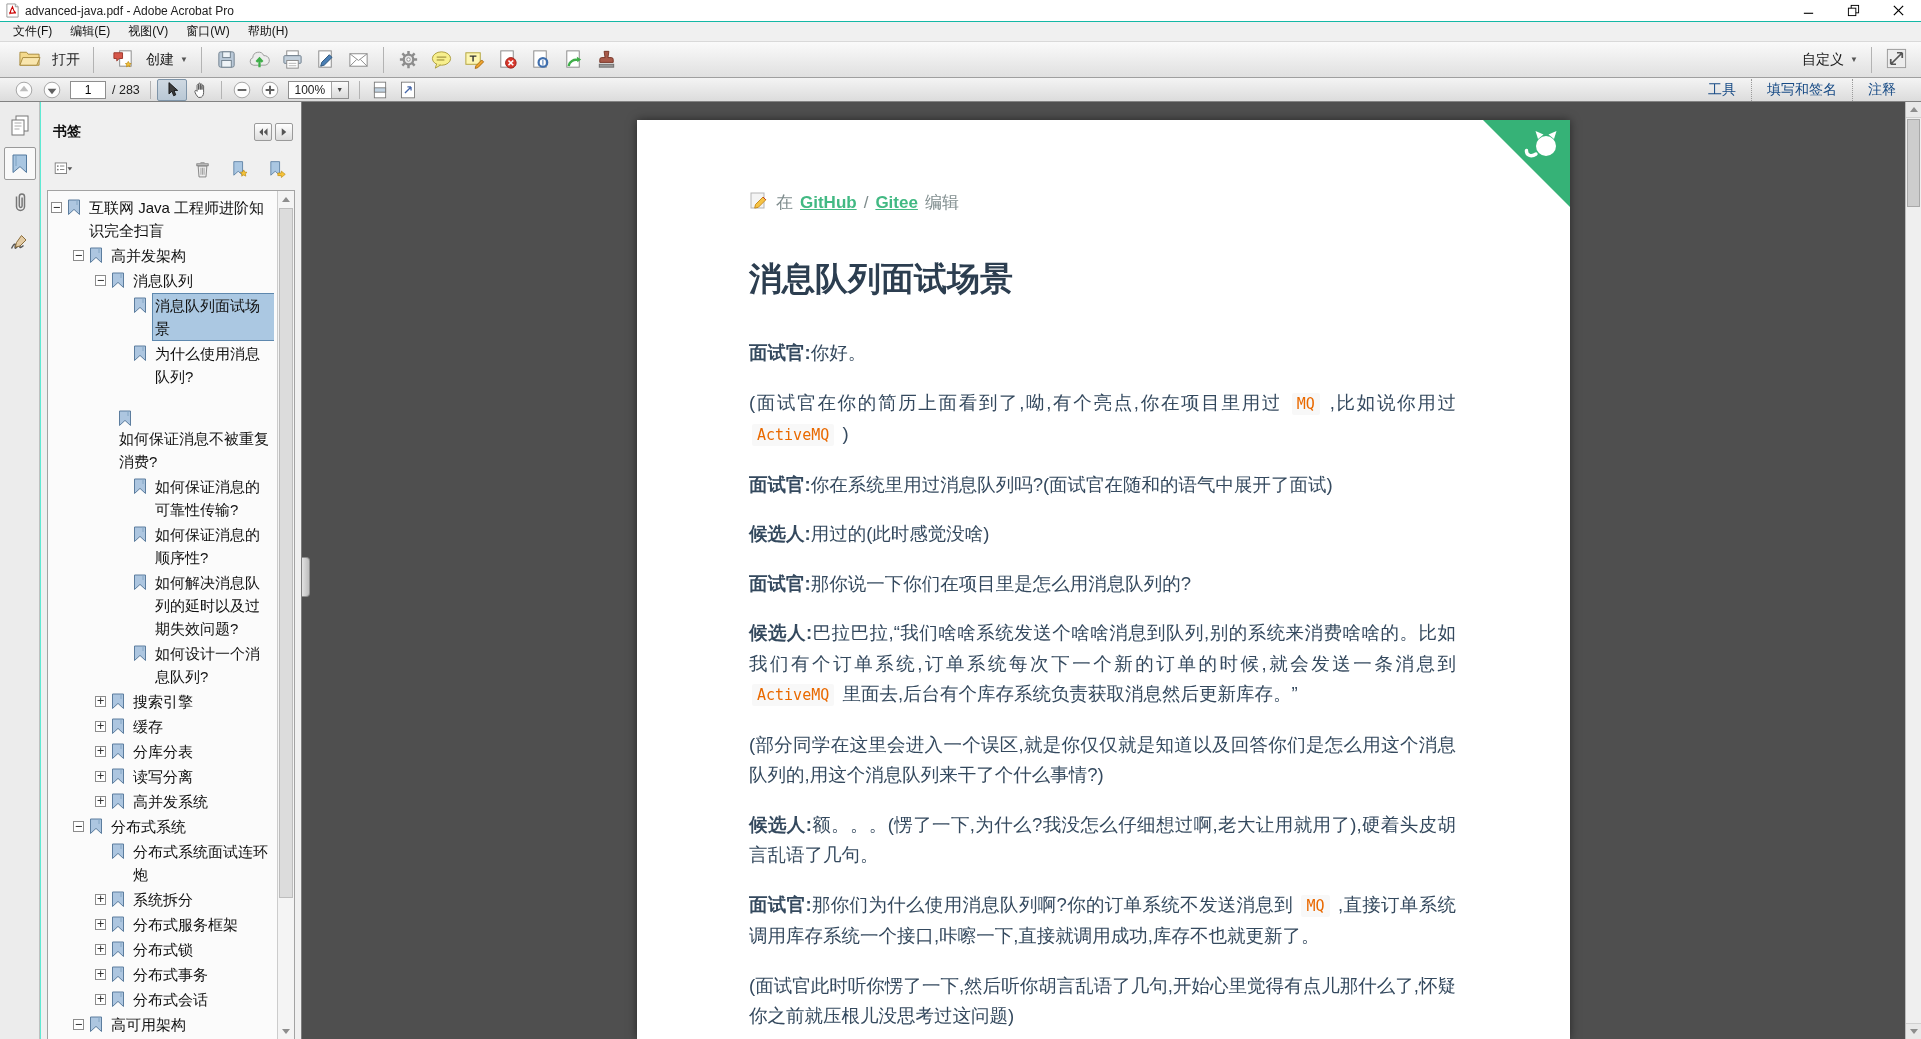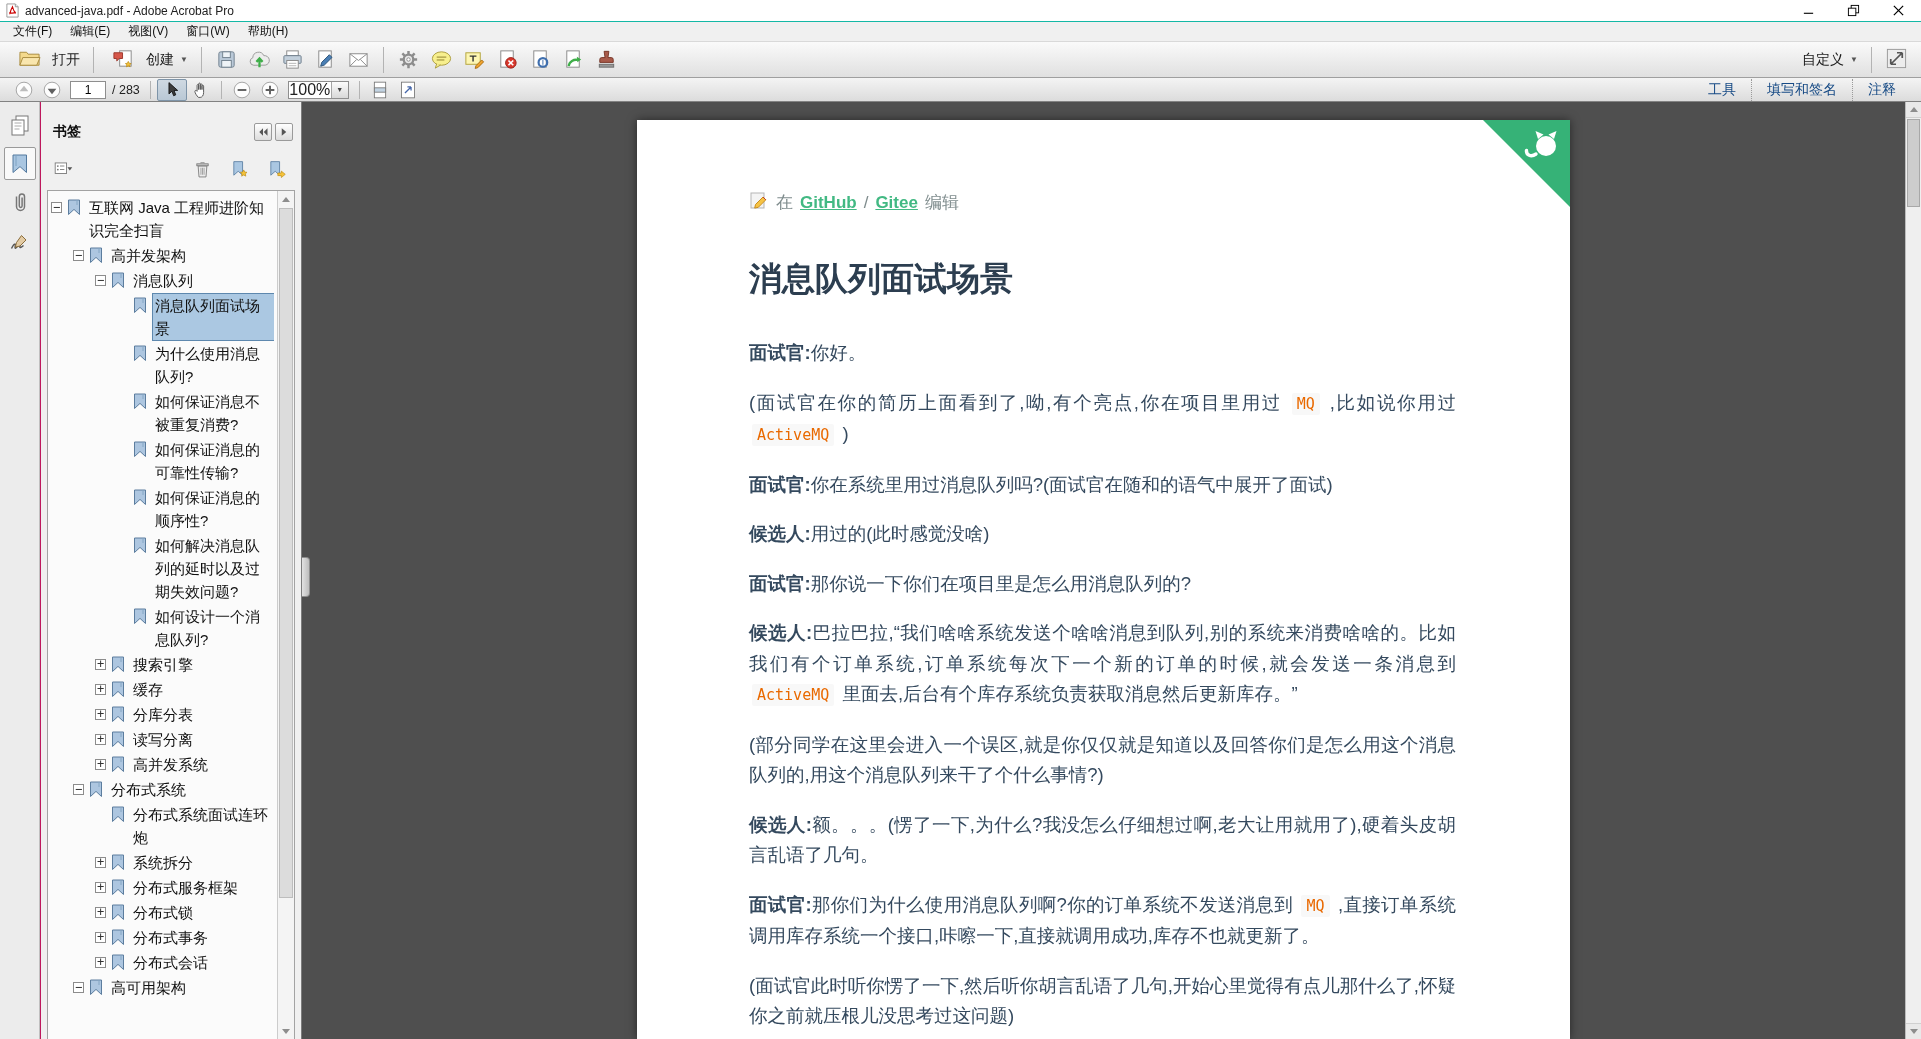--- a/index.html
+++ b/index.html
@@ -30,28 +30,28 @@
 
   
   .toolbar2{position:absolute;top:78px;left:0;right:0;height:24px;background:linear-gradient(#f4f4f4,#dcdcdc);border-bottom:1px solid #828282;display:flex;align-items:center;padding:0 10px}
   .toolbar2 .tb-sep{height:18px;margin:0 6px}
   .toolbar2 .tool-icon{padding:0 4px}
   .toolbar2 .tool-icon svg{width:20px;height:20px}
   .page-input{width:36px;height:18px;border:1px solid #8e8e8e;background:#fff;font-size:12px;text-align:center;margin:0 6px 0 4px;font-family:inherit}
   .page-count{font-size:12.5px;color:#222;margin-right:4px;white-space:nowrap}
   .pointer-tools .tool-icon:first-child{background:linear-gradient(#cfd9e2,#b9c8d5);border:1px solid #7e94a8;border-radius:2px}
   .zoom-combo{display:flex;align-items:stretch;height:18px;margin:0 4px;border:1px solid #8e8e8e;background:#fff}
-  .zoom-val{width:42px;font-size:16px;display:flex;align-items:center;justify-content:center}
+  .zoom-val{width:42px;font-size:12px;display:flex;align-items:center;justify-content:center}
   .zoom-caret{width:17px;background:linear-gradient(#fdfdfd,#d8d8d8);border-left:1px solid #a5a5a5;display:flex;align-items:center;justify-content:center;font-size:7px;color:#444}
   .tabs{margin-left:auto;display:flex;align-items:center;height:100%}
   .tab{color:#164a85;font-size:14px;padding:2px 15px;white-space:nowrap}
   .tab + .tab{border-left:1px dotted #9a9a9a}
 
   
-  .main{position:absolute;top:102px;left:0;right:0;bottom:0;background:#be185d}
+  .main{position:absolute;top:102px;left:0;right:0;bottom:0;background:#5eead4}
 
   
   .navstrip{position:absolute;left:0;top:0;width:40px;bottom:0;background:#ececec;border-right:1px solid #c0c0c0}
   .navstrip .tool-icon{display:flex;width:32px;height:33px;margin:6px auto 2px auto;align-items:center;justify-content:center;border:1px solid transparent;border-radius:2px;padding:0}
   .navstrip .tool-icon svg{width:24px;height:24px}
   .navstrip .tool-icon.active{background:#f9f9f9;border-color:#9a9a9a}
 
   
   .panel{position:absolute;left:41px;top:0;width:261px;bottom:0;background:#f0f0f0;border-right:1px solid #7c7c7c}
   .panel-header{height:46px;display:flex;align-items:center;padding:14px 8px 0 12px}
@@ -466,21 +466,21 @@
             <div class="titem" style="padding-left: 66px;">
               <span class="texp none"></span>
               <span class="tico">
                 <svg viewBox="0 0 14 17">
                   <path d="M1.5 1h11v14.5L7 10.4l-5.5 5.1z" fill="#adc6e0" stroke="#5c7d9e"></path>
                   <path d="M10 1v5" stroke="#84a6c4"></path>
                 </svg>
               </span>
               <span class="tlabel">为什么使用消息队列?</span>
             </div>
-            <div class="titem" style="padding-left: 66px;">
+            <div class="titem" style="padding-left: 66px; flex-direction: column;">
               <span class="texp none"></span>
               <span class="tico">
                 <svg viewBox="0 0 14 17">
                   <path d="M1.5 1h11v14.5L7 10.4l-5.5 5.1z" fill="#adc6e0" stroke="#5c7d9e"></path>
                   <path d="M10 1v5" stroke="#84a6c4"></path>
                 </svg>
               </span>
               <span class="tlabel">如何保证消息不被重复消费?</span>
             </div>
             <div class="titem" style="padding-left: 66px;">

